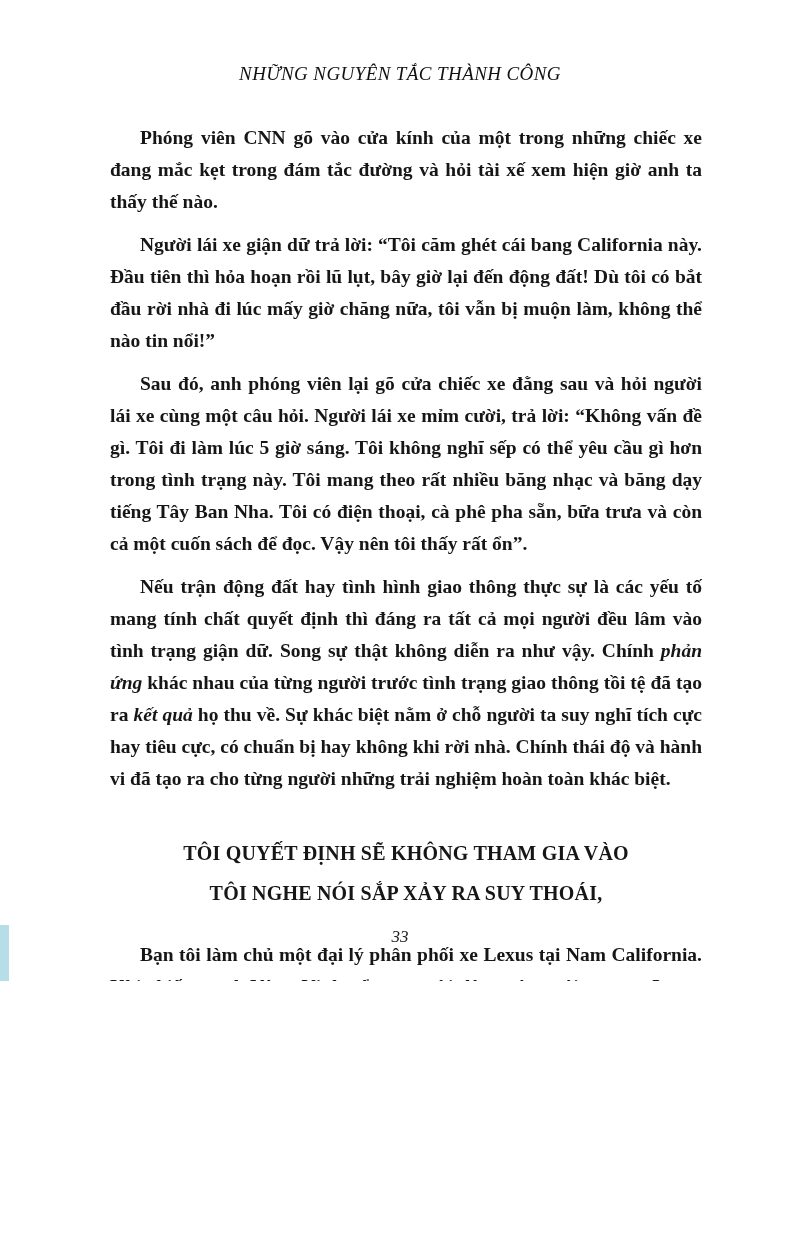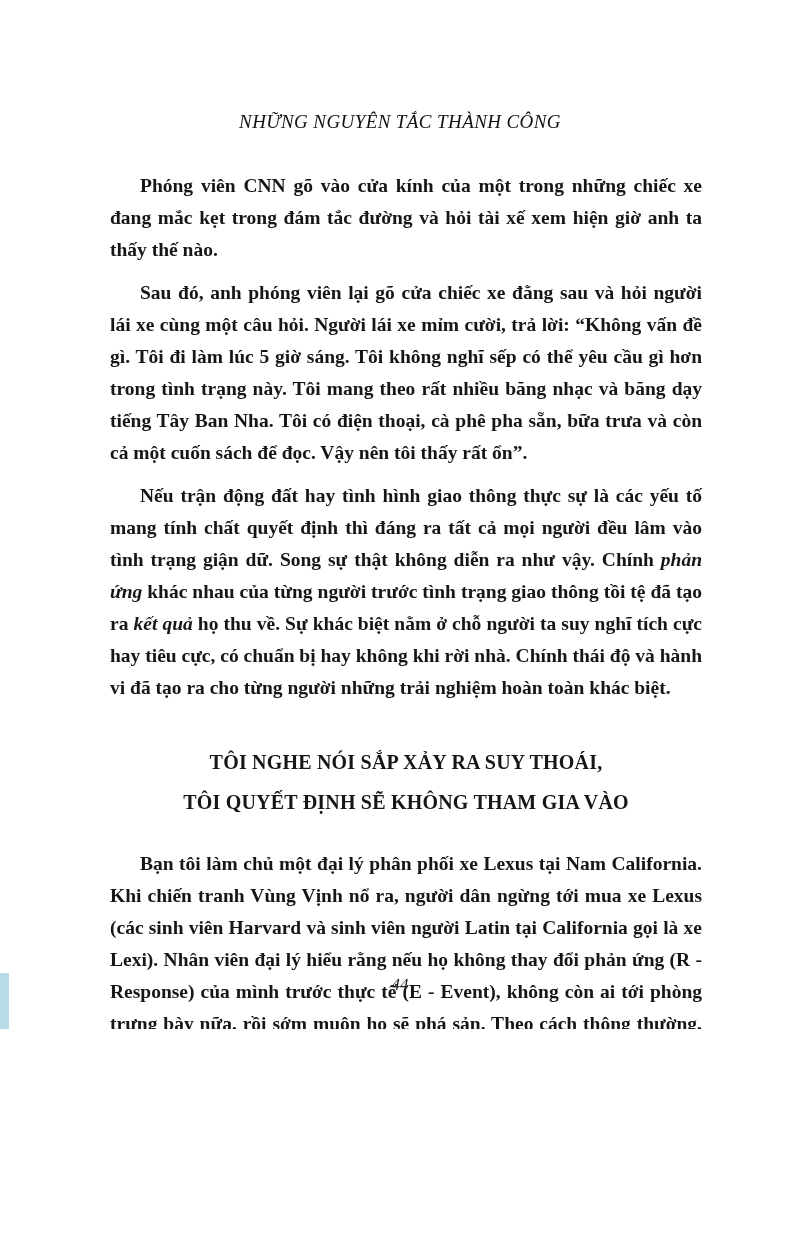--- a/index.html
+++ b/index.html
@@ -4,21 +4,20 @@
 <style>
   html, body { margin: 0; padding: 0; background: #ffffff; }
   .page {
     position: relative;
     width: 800px;
     height: 981px;
     background: #ffffff;
     font-family: "Liberation Serif", "DejaVu Serif", serif;
     color: #161616;
     overflow: hidden;
-    margin-top: 48px;
   }
   .running-header {
     position: absolute;
     top: 63px;
     left: 0;
     right: 0;
     text-align: center;
     font-style: italic;
     font-size: 19px;
     letter-spacing: 0.4px;
@@ -67,25 +66,26 @@
   }
 </style>
 </head>
 <body>
 
 <div class="page">
   <div class="running-header">NHỮNG NGUYÊN TẮC THÀNH CÔNG</div>
 
   <div class="content" id="content">
       <p class="para"><span>Phóng viên CNN gõ vào cửa kính của một trong những chiếc xe đang mắc kẹt trong đám tắc đường và hỏi tài xế xem hiện giờ anh ta thấy thế nào.</span></p>
+      <p class="para"><span>Người lái xe giận dữ trả lời: “Tôi căm ghét cái bang California này. Đầu tiên thì hỏa hoạn rồi lũ lụt, bây giờ lại đến động đất! Dù tôi có bắt đầu rời nhà đi lúc mấy giờ chăng nữa, tôi vẫn bị muộn làm, không thể nào tin nổi!”</span></p>
       <p class="para"><span>Sau đó, anh phóng viên lại gõ cửa chiếc xe đằng sau và hỏi người lái xe cùng một câu hỏi. Người lái xe mỉm cười, trả lời: “Không vấn đề gì. Tôi đi làm lúc 5 giờ sáng. Tôi không nghĩ sếp có thể yêu cầu gì hơn trong tình trạng này. Tôi mang theo rất nhiều băng nhạc và băng dạy tiếng Tây Ban Nha. Tôi có điện thoại, cà phê pha sẵn, bữa trưa và còn cả một cuốn sách để đọc. Vậy nên tôi thấy rất ổn”.</span></p>
       <p class="para"><span>Nếu trận động đất hay tình hình giao thông thực sự là các yếu tố mang tính chất quyết định thì đáng ra tất cả mọi người đều lâm vào tình trạng giận dữ. Song sự thật không diễn ra như vậy. Chính </span><span class="italic">phản ứng</span><span> khác nhau của từng người trước tình trạng giao thông tồi tệ đã tạo ra </span><span class="italic">kết quả</span><span> họ thu về. Sự khác biệt nằm ở chỗ người ta suy nghĩ tích cực hay tiêu cực, có chuẩn bị hay không khi rời nhà. Chính thái độ và hành vi đã tạo ra cho từng người những trải nghiệm hoàn toàn khác biệt.</span></p>
       <div class="section-heading">
+        <div>TÔI QUYẾT ĐỊNH SẼ KHÔNG THAM GIA VÀO</div>
         <div>TÔI NGHE NÓI SẮP XẢY RA SUY THOÁI,</div>
-        <div>TÔI QUYẾT ĐỊNH SẼ KHÔNG THAM GIA VÀO</div>
       </div>
       <p class="para"><span>Bạn tôi làm chủ một đại lý phân phối xe Lexus tại Nam California. Khi chiến tranh Vùng Vịnh nổ ra, người dân ngừng tới mua xe Lexus (các sinh viên Harvard và sinh viên người Latin tại California gọi là xe Lexi). Nhân viên đại lý hiểu rằng nếu họ không thay đổi phản ứng (R - Response) của mình trước thực tế (E - Event), không còn ai tới phòng trưng bày nữa, rồi sớm muộn họ sẽ phá sản. Theo cách thông thường, họ tiếp tục đăng quảng cáo trên báo, đài và ngồi đợi khách hàng quay lại với cửa hàng. Song cách này không hiệu quả. Kết quả (O - Outcome) họ thu về là doanh số bán hàng giảm dần. Một nhân viên quyết định lái xe đến nơi những người</span></p>
     </div>
 
-  <div class="page-number">44</div>
+  <div class="page-number">33</div>
 
   <div class="corner-strip" style="background: rgb(183, 221, 232);"></div>
 </div>
 
 </body></html>

